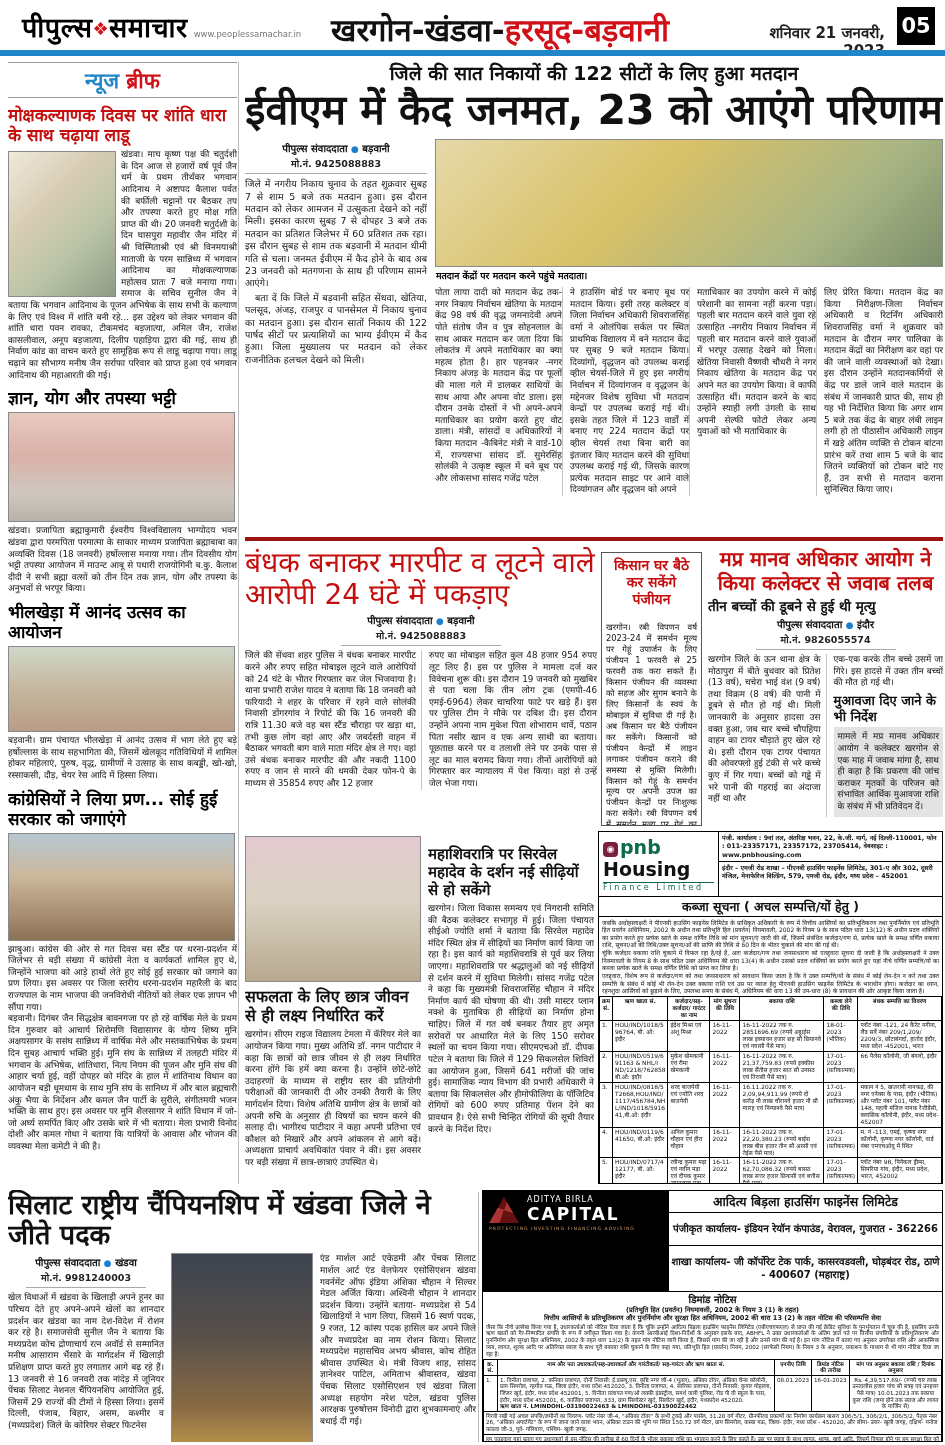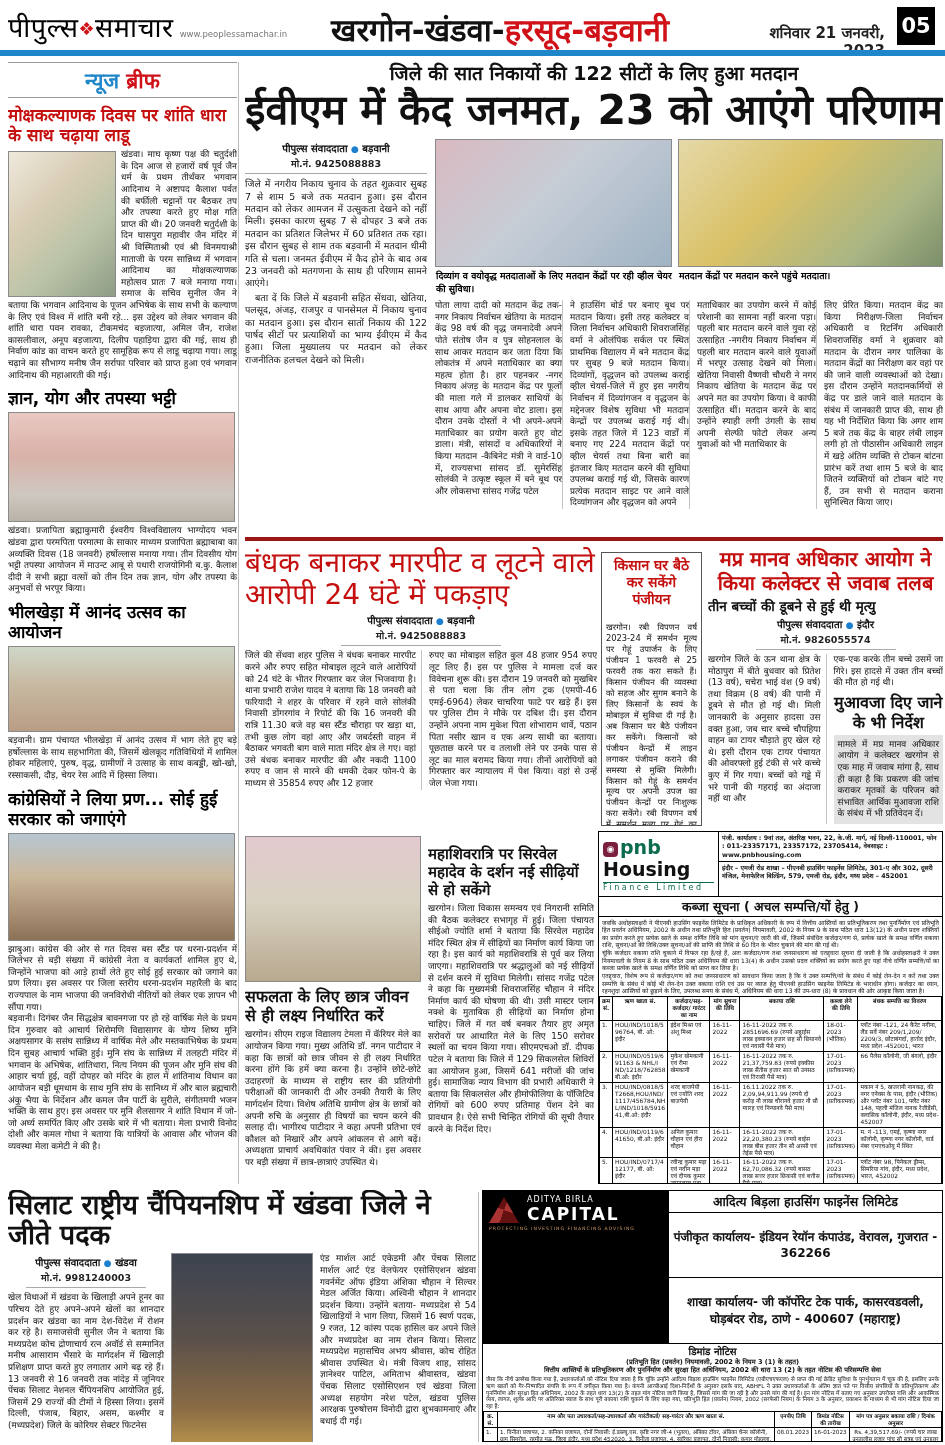--- a/index.html
+++ b/index.html
@@ -1,21 +1,21 @@
 <!DOCTYPE html>
 <html><head>
 <meta charset="utf-8">
 <style>
   html,body{margin:0;padding:0;background:#e9e9e9;}
   .page{position:relative;width:945px;height:1445px;background:#ffffff;margin:0 auto;
         font-family:"DejaVu Sans","Liberation Sans",sans-serif;color:#111;overflow:hidden;}
   .abs{position:absolute;overflow:hidden;}
   .jtxt{text-align:justify;}
   
-  .logo{font-weight:normal;font-size:27px;color:#000;letter-spacing:.5px;}
+  .logo{font-weight:bold;font-size:27px;color:#000;letter-spacing:.5px;margin-left:14px;}
   .logo .diamond{color:#d01118;font-size:18px;vertical-align:2px;}
   .website{font-size:8.5px;color:#777;margin-left:6px;}
   .edition{font-weight:bold;font-size:31px;text-align:center;white-space:nowrap;}
   .edition .red{color:#d01118;}
   .mast-date{font-size:15px;font-weight:bold;color:#222;}
   .pageno{width:38px;height:38px;background:#000;color:#fff;font-weight:bold;font-size:21px;
           display:flex;align-items:center;justify-content:center;}
   .bluerule{background:#1f86c9;height:6px;}
   .vrule{background:#bbb;width:1px;}
   .redrule{background:#9b1515;height:4px;}
@@ -47,21 +47,21 @@
   .mainhl{font-size:41px;font-weight:bold;text-align:center;line-height:1.1;margin-top:2px;}
   .col{border-left:1px solid #c4c4c4;padding-left:7px;}
   .col.first{border-left:none;padding-left:0;}
   
   .hl-red-big{color:#c50f0f;font-size:28px;font-weight:normal;line-height:1.15;}
   .hl-red-mid{color:#c50f0f;font-size:19px;font-weight:bold;line-height:1.2;text-align:center;}
   .subhead{font-size:13.5px;font-weight:bold;margin-top:2px;}
   .boxed{border:1px solid #555;padding:4px;box-sizing:border-box;}
   .kisan-hl{color:#c50f0f;font-size:14px;font-weight:bold;text-align:center;line-height:1.2;margin-bottom:15px;}
   .graybox{background:#e3e3e3;padding:4px;}
-  .graybox-hl{font-size:16px;font-weight:bold;text-align:center;line-height:1.25;margin:4px 0 2px 0;}
+  .graybox-hl{font-size:13px;font-weight:bold;line-height:1.25;margin:4px 0 2px 0;}
   .mid-hl{font-size:16px;font-weight:bold;line-height:1.2;margin:5px 0 4px 0;}
   
   .adbox{border:1.5px solid #000;box-sizing:border-box;background:#fff;}
   .pnb-header{display:flex;border-bottom:1px solid #000;}
   .pnb-logo{width:120px;border-right:1px solid #000;padding:4px;box-sizing:border-box;}
   .pnb-word{font-size:19px;font-weight:bold;}
   .pnb-word .pnb{color:#0b6b4f;} .pnb-word .housing{color:#111;}
   .pnb-icon{display:inline-block;width:15px;height:15px;background:#7a1f3d;border-radius:4px;color:#fff;
             font-size:9px;text-align:center;line-height:15px;vertical-align:2px;margin-right:2px;}
   .pnb-sub{font-size:8px;letter-spacing:2.5px;color:#0b6b4f;border-top:1px solid #0b6b4f;margin-top:2px;}
@@ -76,21 +76,21 @@
   .ad-footer{display:flex;justify-content:space-between;font-size:6.6px;font-weight:bold;padding:2px 3px;}
   .birla-logo{width:186px;background:#000;color:#fff;padding:4px 6px;box-sizing:border-box;position:relative;}
   .birla-mark{position:absolute;left:6px;top:6px;width:30px;height:26px;
               background:conic-gradient(from 200deg,#a33 0 90deg,#611 90deg 180deg,#a33 180deg 270deg,#611 270deg 360deg);
               clip-path:polygon(50% 0,100% 100%,0 100%);}
   .birla-name{margin-left:38px;font-size:8px;letter-spacing:1px;}
   .birla-cap{margin-left:38px;font-size:17px;font-weight:bold;letter-spacing:2px;}
   .birla-tag{font-size:4.6px;color:#c96;letter-spacing:1px;margin-top:2px;}
   .birla-head-right{flex:1;}
   .birla-title{font-size:12.5px;font-weight:bold;text-align:center;padding:2px 0;}
-  .birla-addr{font-size:12px;text-align:center;font-weight:bold;line-height:1.35;border-top:1px solid #000;padding:16px 2px;}
+  .birla-addr{font-size:10px;text-align:center;font-weight:bold;line-height:1.35;border-top:1px solid #000;padding:9px 2px;}
   .notice-t{font-size:10px;font-weight:bold;text-align:center;}
   .notice-s{font-size:6.6px;font-weight:bold;text-align:center;line-height:1.3;}
   
   .silat-hl{font-size:27px;font-weight:bold;line-height:1.1;}
 </style>
 </head>
 <body>
 
 <div class="page">
 
@@ -154,24 +154,20 @@
           <span class="dot">●</span>
           <span>बड़वानी</span>
         </div>
         <div class="phone">मो.नं. 9425088883</div>
         <div class="body-txt jtxt" style="font-size:9.4px;">जिले में नगरीय निकाय चुनाव के तहत शुक्रवार सुबह 7 से शाम 5 बजे तक मतदान हुआ। इस दौरान मतदान को लेकर आमजन में उत्सुकता देखने को नहीं मिली। इसका कारण सुबह 7 से दोपहर 3 बजे तक मतदान का प्रतिशत जिलेभर में 60 प्रतिशत तक रहा। इस दौरान सुबह से शाम तक बड़वानी में मतदान धीमी गति से चला। जनमत ईवीएम में कैद होने के बाद अब 23 जनवरी को मतगणना के साथ ही परिणाम सामने आएंगे।</div>
         <div class="body-txt jtxt" style="font-size:9.4px;text-indent:10px;margin-top:2px;">बता दें कि जिले में बड़वानी सहित सेंधवा, खेतिया, पलसूद, अंजड़, राजपुर व पानसेमल में निकाय चुनाव का मतदान हुआ। इस दौरान सातों निकाय की 122 पार्षद सीटों पर प्रत्याशियों का भाग्य ईवीएम में कैद हुआ। जिला मुख्यालय पर मतदान को लेकर राजनीतिक हलचल देखने को मिली।</div>
       </div>
 
       <div style="flex:1;margin-left:8px;">
         <div style="display:flex;gap:6px;">
-          <div style="width:237px;">
-            <div class="photo ph-wheel" style="width:237px;height:128px;"></div>
-            <div class="caption">दिव्यांग व वयोवृद्ध मतदाताओं के लिए मतदान केंद्रों पर रही व्हील चेयर की सुविधा।</div>
-          </div>
           <div style="flex:1;">
             <div class="photo ph-queue" style="width:100%;height:128px;"></div>
             <div class="caption">मतदान केंद्रों पर मतदान करने पहुंचे मतदाता।</div>
           </div>
         </div>
         <div style="display:flex;margin-top:5px;">
           <div class="col first body-txt jtxt" style="width:25%;box-sizing:border-box;">पोता लाया दादी को मतदान केंद्र तक- नगर निकाय निर्वाचन खेतिया के मतदान केंद्र 98 वर्ष की वृद्ध जमनादेवी अपने पोते संतोष जैन व पुत्र सोहनलाल के साथ आकर मतदान कर जता दिया कि लोकतंत्र में अपने मताधिकार का क्या महत्व होता है। हार पहनकर -नगर निकाय अंजड़ के मतदान केंद्र पर फूलों की माला गले में डालकर साथियों के साथ आया और अपना वोट डाला। इस दौरान उनके दोस्तों ने भी अपने-अपने मताधिकार का प्रयोग करते हुए वोट डाला। मंत्री, सांसदों व अधिकारियों ने किया मतदान -कैबिनेट मंत्री ने वार्ड-10 में, राज्यसभा सांसद डॉ. सुमेरसिंह सोलंकी ने उत्कृष्ट स्कूल में बने बूथ पर और लोकसभा सांसद गजेंद्र पटेल</div>
           <div class="col body-txt jtxt" style="width:25%;box-sizing:border-box;">ने हाउसिंग बोर्ड पर बनाए बूथ पर मतदान किया। इसी तरह कलेक्टर व जिला निर्वाचन अधिकारी शिवराजसिंह वर्मा ने ओलंपिक सर्कल पर स्थित प्राथमिक विद्यालय में बने मतदान केंद्र पर सुबह 9 बजे मतदान किया। दिव्यांगों, वृद्धजन को उपलब्ध कराई व्हील चेयर्स-जिले में हुए इस नगरीय निर्वाचन में दिव्यांगजन व वृद्धजन के मद्देनजर विशेष सुविधा भी मतदान केन्द्रों पर उपलब्ध कराई गई थी। इसके तहत जिले में 123 वार्डों में बनाए गए 224 मतदान केंद्रों पर व्हील चेयर्स तथा बिना बारी का इंतजार किए मतदान करने की सुविधा उपलब्ध कराई गई थी, जिसके कारण प्रत्येक मतदान साइट पर आने वाले दिव्यांगजन और वृद्धजन को अपने</div>
           <div class="col body-txt jtxt" style="width:25%;box-sizing:border-box;">मताधिकार का उपयोग करने में कोई परेशानी का सामना नहीं करना पड़ा। पहली बार मतदान करने वाले युवा रहे उत्साहित -नगरीय निकाय निर्वाचन में पहली बार मतदान करने वाले युवाओं में भरपूर उत्साह देखने को मिला। खेतिया निवासी वैष्णवी चौधरी ने नगर निकाय खेतिया के मतदान केंद्र पर अपने मत का उपयोग किया। वे काफी उत्साहित थीं। मतदान करने के बाद उन्होंने स्याही लगी उंगली के साथ अपनी सेल्फी फोटो लेकर अन्य युवाओं को भी मताधिकार के</div>
           <div class="col body-txt jtxt" style="width:25%;box-sizing:border-box;">लिए प्रेरित किया। मतदान केंद्र का किया निरीक्षण-जिला निर्वाचन अधिकारी व रिटर्निंग अधिकारी शिवराजसिंह वर्मा ने शुक्रवार को मतदान के दौरान नगर पालिका के मतदान केंद्रों का निरीक्षण कर वहां पर की जाने वाली व्यवस्थाओं को देखा। इस दौरान उन्होंने मतदानकर्मियों से केंद्र पर डाले जाने वाले मतदान के संबंध में जानकारी प्राप्त की, साथ ही यह भी निर्देशित किया कि अगर शाम 5 बजे तक केंद्र के बाहर लंबी लाइन लगी हो तो पीठासीन अधिकारी लाइन में खड़े अंतिम व्यक्ति से टोकन बांटना प्रारंभ करें तथा शाम 5 बजे के बाद जितने व्यक्तियों को टोकन बांटे गए हैं, उन सभी से मतदान कराना सुनिश्चित किया जाए।</div>

